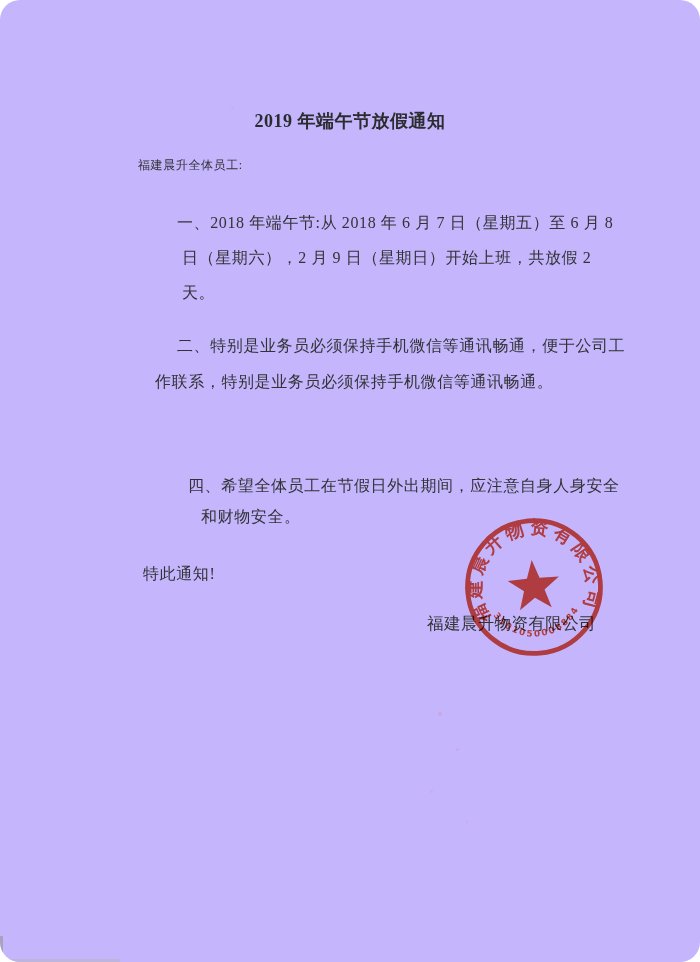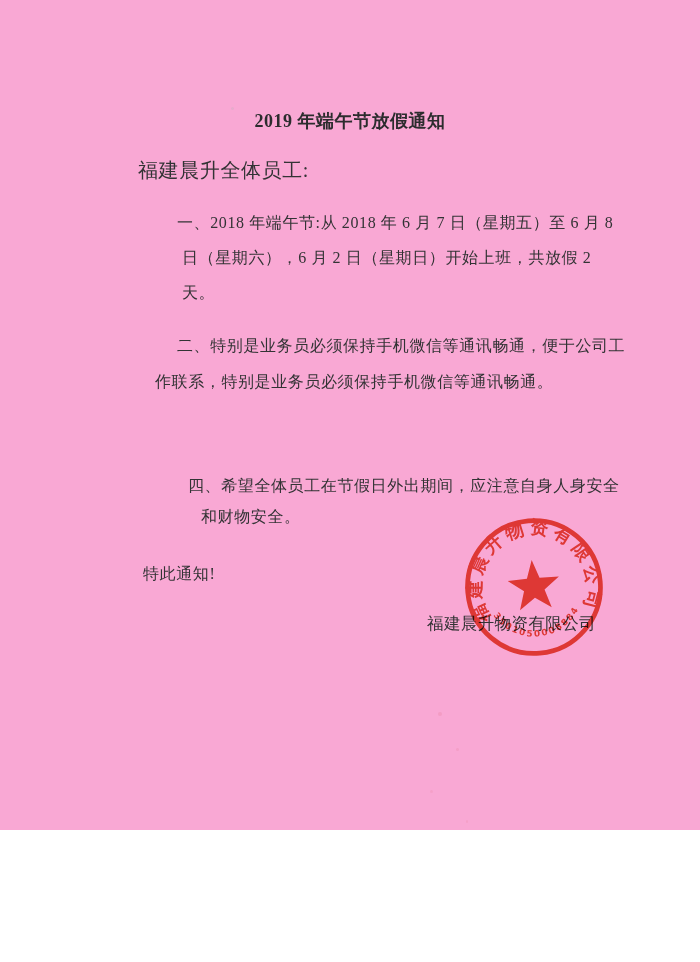--- a/index.html
+++ b/index.html
@@ -4,42 +4,43 @@
 <style>
   * { margin: 0; padding: 0; box-sizing: border-box; }
   html, body { width: 700px; height: 962px; }
   body {
     font-family: "Liberation Serif", "DejaVu Serif", serif;
     background: #ffffff;
   }
   .page {
     position: relative;
     width: 700px;
-    height: 830px;
-    background: #f9a8d4;
+    height: 962px;
+    background: #c4b5fd;
     overflow: hidden;
+    border-radius: 20px;
   }
   .line {
     position: absolute;
     white-space: nowrap;
     color: #333335;
     font-size: 16px;
     letter-spacing: 0.6px;
   }
   .title {
     left: 0;
     top: 109px;
     width: 700px;
     text-align: center;
     font-size: 18px;
     font-weight: bold;
     color: #2c2c2e;
     letter-spacing: 0.5px;
   }
-  .salutation { left: 138px; top: 157px; font-size: 20px; }
+  .salutation { left: 138px; top: 157px; font-size: 12px; }
   .p1a { left: 177px; top: 213px; }
   .p1b { left: 182px; top: 248px; }
   .p1c { left: 182px; top: 283px; }
   .p2a { left: 177px; top: 336px; }
   .p2b { left: 155px; top: 372px; }
   .p3a { left: 177px; top: 421px; }
   .p4a { left: 175px; top: 476px; margin-left: 13px; }
   .p4b { left: 201px; top: 507px; }
   .closing { left: 143px; top: 564px; }
   .company { left: 427px; top: 613px; font-size: 16.5px; letter-spacing: 0.4px; }
@@ -88,21 +89,21 @@
 </head>
 <body>
 
 <div class="page">
 
   <div class="line title">2019 年端午节放假通知</div>
 
   <div class="line salutation">福建晨升全体员工:</div>
 
   <div class="line p1a">一、2018 年端午节:从 2018 年 6 月 7 日（星期五）至 6 月 8</div>
-  <div class="line p1b">日（星期六），6 月 2 日（星期日）开始上班，共放假 2</div>
+  <div class="line p1b">日（星期六），2 月 9 日（星期日）开始上班，共放假 2</div>
   <div class="line p1c">天。</div>
 
   <div class="line p2a">二、特别是业务员必须保持手机微信等通讯畅通，便于公司工</div>
   <div class="line p2b">作联系，特别是业务员必须保持手机微信等通讯畅通。</div>
 
 
   <div class="line p4a">四、希望全体员工在节假日外出期间，应注意自身人身安全</div>
   <div class="line p4b">和财物安全。</div>
 
   <div class="line closing">特此通知!</div>

